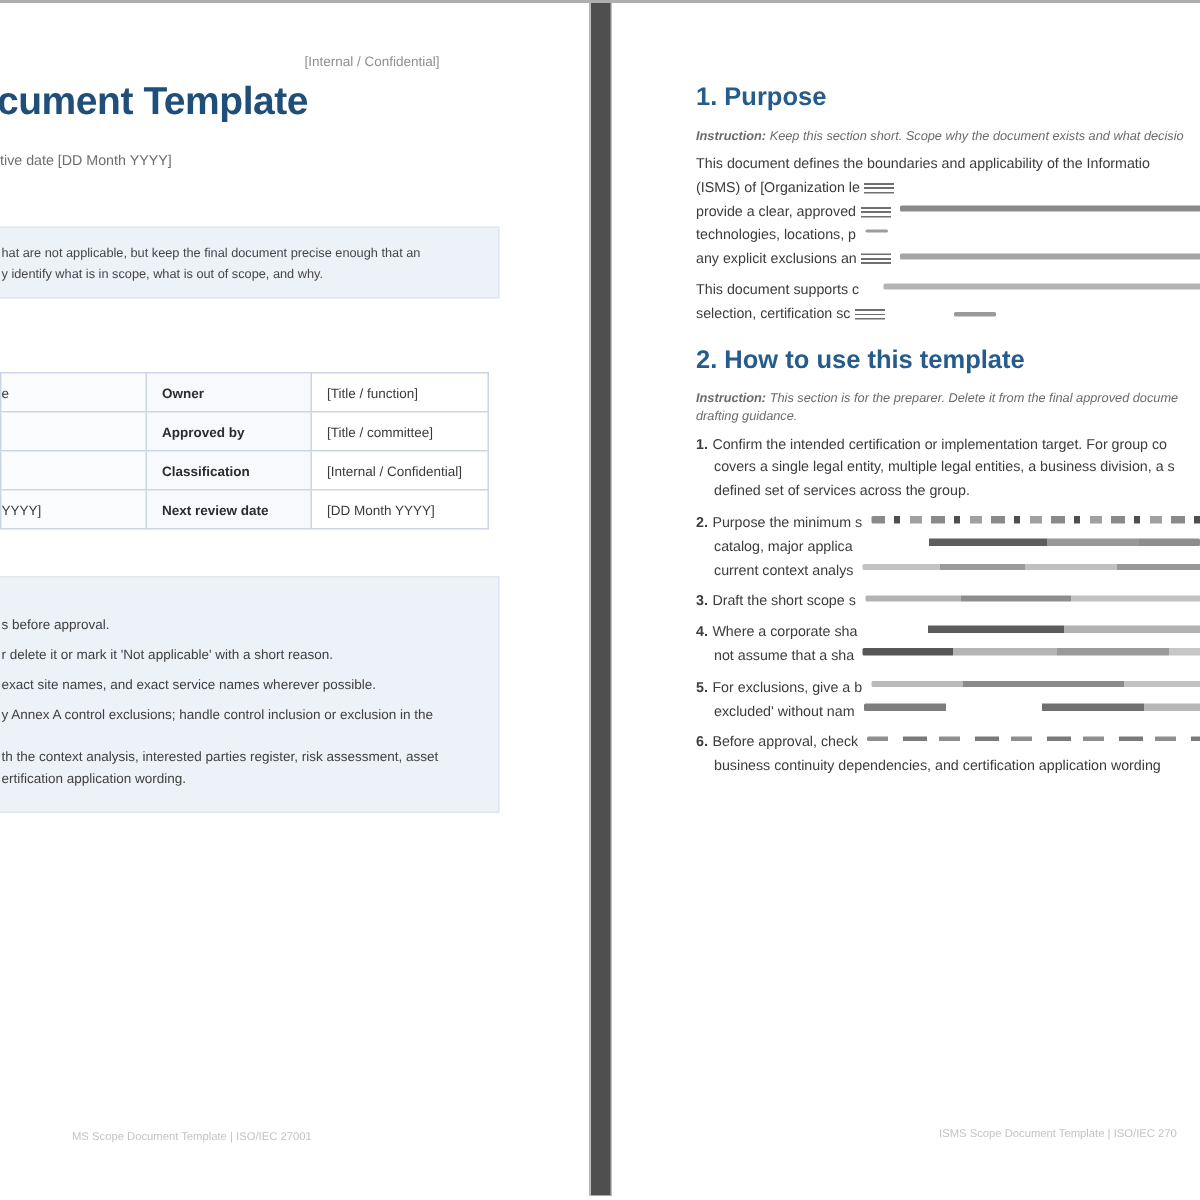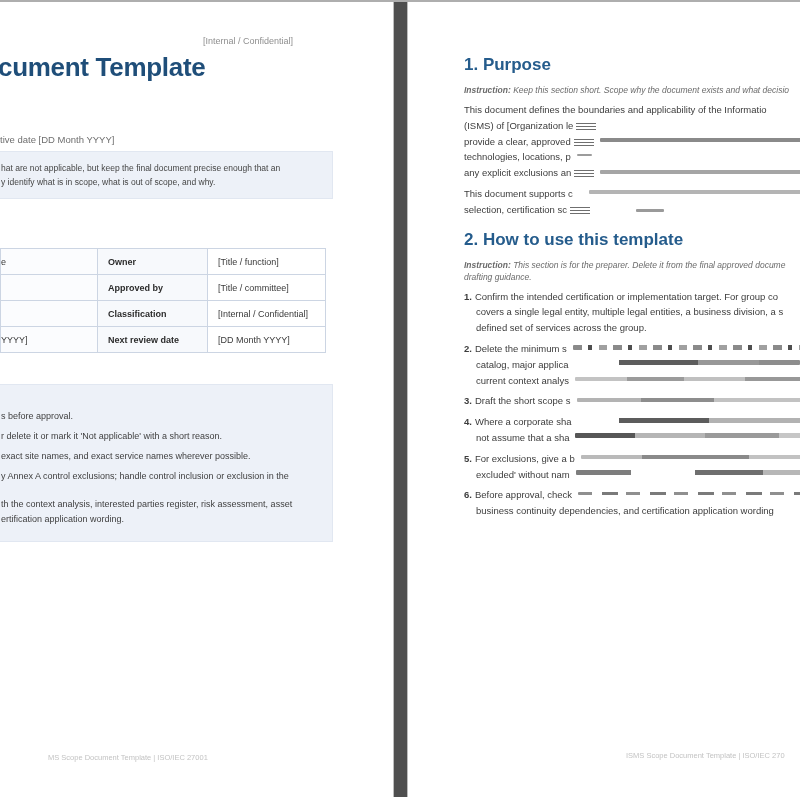--- a/index.html
+++ b/index.html
@@ -6,21 +6,21 @@
   .viewport{position:relative;width:800px;height:800px;overflow:hidden;background:#ffffff;}
   .top-line{position:absolute;left:0;top:0;width:800px;height:2px;background:#aeaeae;z-index:9;}
   .gutter{position:absolute;left:393px;top:2px;width:15px;height:795px;background:#4f4f4f;border-left:1px solid #bdbdbd;border-right:1px solid #bdbdbd;box-sizing:border-box;z-index:5;}
   .page{position:absolute;top:2px;height:795px;background:#ffffff;overflow:hidden;}
   .page-left{left:0;width:393px;text-decoration:underline;}
   .page-right{left:408px;width:440px;}
 
   
   .confidential{position:absolute;left:203px;top:34px;font-size:9px;color:#8f8f8f;white-space:nowrap;}
   .doc-title{position:absolute;left:-2px;top:50px;font-size:26px;font-weight:700;color:#1f4e79;letter-spacing:-.3px;white-space:nowrap;}
-  .eff-date{position:absolute;left:0;top:132px;font-size:9.5px;color:#6e6e6e;white-space:nowrap;}
+  .eff-date{position:absolute;left:0;top:100px;font-size:9.5px;color:#6e6e6e;white-space:nowrap;}
   .note-box{position:absolute;left:-12px;background:#edf1f8;border:1px solid #e1e7f1;box-sizing:border-box;}
   .intro-box{top:149px;width:345px;height:48px;padding:9px 8px 0 12px;}
   .intro-box .ln{font-size:8.5px;color:#454545;line-height:14px;white-space:nowrap;}
   .meta-table{position:absolute;left:0;top:246px;border-collapse:collapse;table-layout:fixed;}
   .meta-table td{border:1px solid #ccd5e3;height:26px;font-size:9px;color:#3a3a3a;padding:0 6px 0 10px;white-space:nowrap;overflow:hidden;box-sizing:border-box;}
   .meta-table td.cut{width:97px;padding-left:0;background:#fbfcfe;}
   .meta-table td.lbl{width:110px;font-weight:700;color:#2c2c2c;background:#f7f9fc;}
   .meta-table td.val{width:118px;background:#ffffff;}
   .check-box{top:382px;width:345px;height:158px;padding:21px 8px 0 12px;}
   .check-box .ln{font-size:9px;color:#3f3f3f;line-height:20px;white-space:nowrap;}
@@ -138,21 +138,21 @@
       <h1 class="sec sec2">2. How to use this template</h1>
       <p class="instr"><b>Instruction:</b> <span>This section is for the preparer. Delete it from the final approved docume</span><br><span>drafting guidance.</span></p>
 
       <div class="list-item">
         <div class="ln"><span class="num">1.</span><span>Confirm the intended certification or implementation target. For group co</span></div>
         <div class="ln ind">covers a single legal entity, multiple legal entities, a business division, a s</div>
         <div class="ln ind">defined set of services across the group.</div>
       </div>
 
       <div class="list-item">
-        <div class="ln"><span class="num">2.</span><span>Delete the minimum s</span><span class="bar scat1"></span></div>
+        <div class="ln"><span class="num">2.</span><span>Purpose the minimum s</span><span class="bar scat1"></span></div>
         <div class="ln ind"><span>catalog, major applica</span><span class="bar seg-cat"></span></div>
         <div class="ln ind"><span>current context analys</span><span class="bar seg-cur"></span></div>
       </div>
 
       <div class="list-item">
         <div class="ln"><span class="num">3.</span><span>Draft the short scope s</span><span class="bar seg-draft"></span></div>
       </div>
 
       <div class="list-item">
         <div class="ln"><span class="num">4.</span><span>Where a corporate sha</span><span class="bar seg-where"></span></div>

